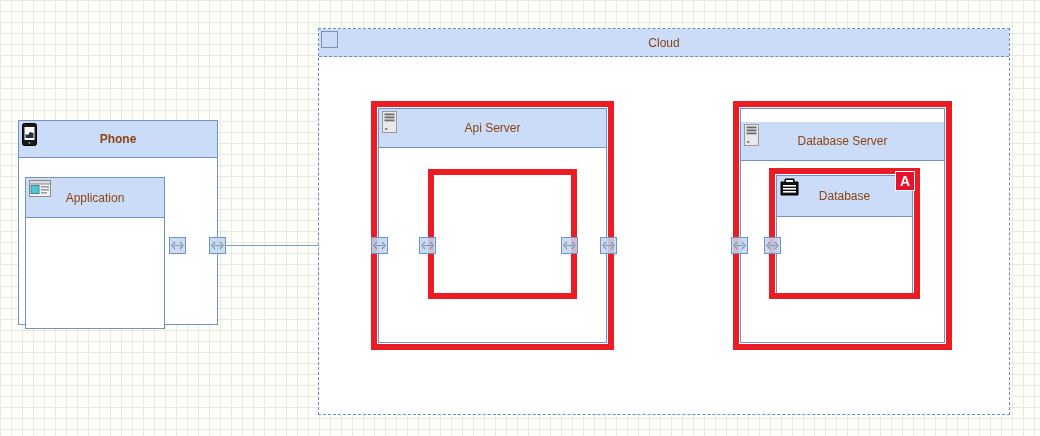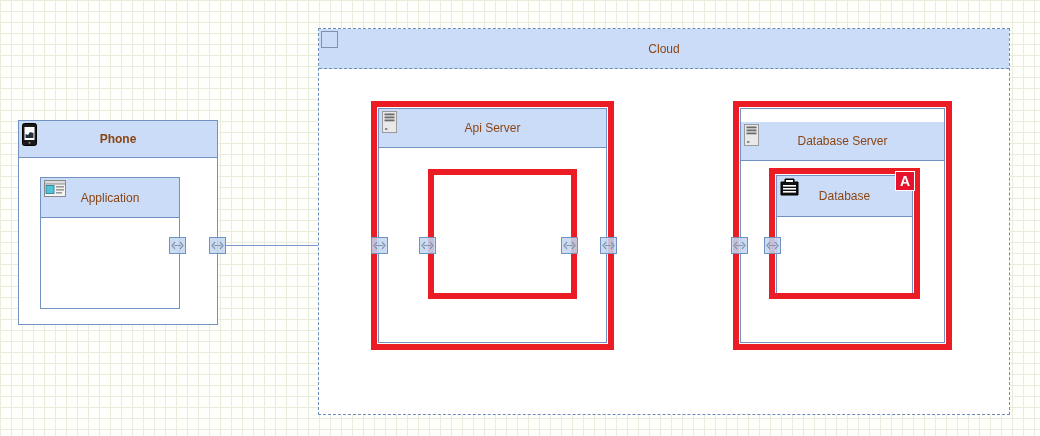--- a/index.html
+++ b/index.html
@@ -91,41 +91,41 @@
     border:1px solid #7e92ad;
     box-sizing:border-box;
   }
 </style>
 </head>
 <body>
 
 <div id="canvas">
 
   <div class="node dashed" style="left:318px;top:28px;width:692px;height:387px;">
-    <div class="node-header" style="height:40px;">
+    <div class="node-header" style="height:28px;">
       <span class="placeholder-square"></span>
       <span class="node-title">Cloud</span>
     </div>
   </div>
 
   <div class="node" style="left:18px;top:120px;width:200px;height:205px;">
     <div class="node-header" style="height:37px;font-weight:bold;">
       <span class="corner-icon">
         <svg width="15" height="23" viewBox="0 0 15 23">
           <rect x="0.5" y="0.5" width="14" height="22" rx="2" fill="#1a1a1a" stroke="#000"></rect>
           <rect x="2.5" y="4" width="10" height="13" fill="#ffffff"></rect>
           <path d="M3.5 15 L3.5 11 L6 12 L8 9 L11.5 10 L11.5 15 Z" fill="#23303e"></path>
           <circle cx="7.5" cy="19.8" r="1.1" fill="#888"></circle>
         </svg>
       </span>
       <span class="node-title">Phone</span>
     </div>
   </div>
 
-  <div class="node" style="left:40px;top:177px;width:140px;height:132px;text-align:center;">
+  <div class="node" style="left:25px;top:177px;width:140px;height:152px;text-align:center;">
     <div class="node-header" style="height:40px;">
       <span class="corner-icon">
         <svg width="22" height="17" viewBox="0 0 22 17">
           <rect x="0.5" y="0.5" width="21" height="16" fill="#f4f4f4" stroke="#8a8a8a"></rect>
           <rect x="0.5" y="0.5" width="21" height="3.5" fill="#dcdcdc" stroke="#8a8a8a"></rect>
           <rect x="2" y="5.5" width="8" height="8" fill="#53c4d8" stroke="#3a8aa0"></rect>
           <rect x="12" y="6" width="8" height="1.6" fill="#9a9a9a"></rect>
           <rect x="12" y="9" width="8" height="1.6" fill="#9a9a9a"></rect>
           <rect x="12" y="12" width="6" height="1.6" fill="#9a9a9a"></rect>
         </svg>

